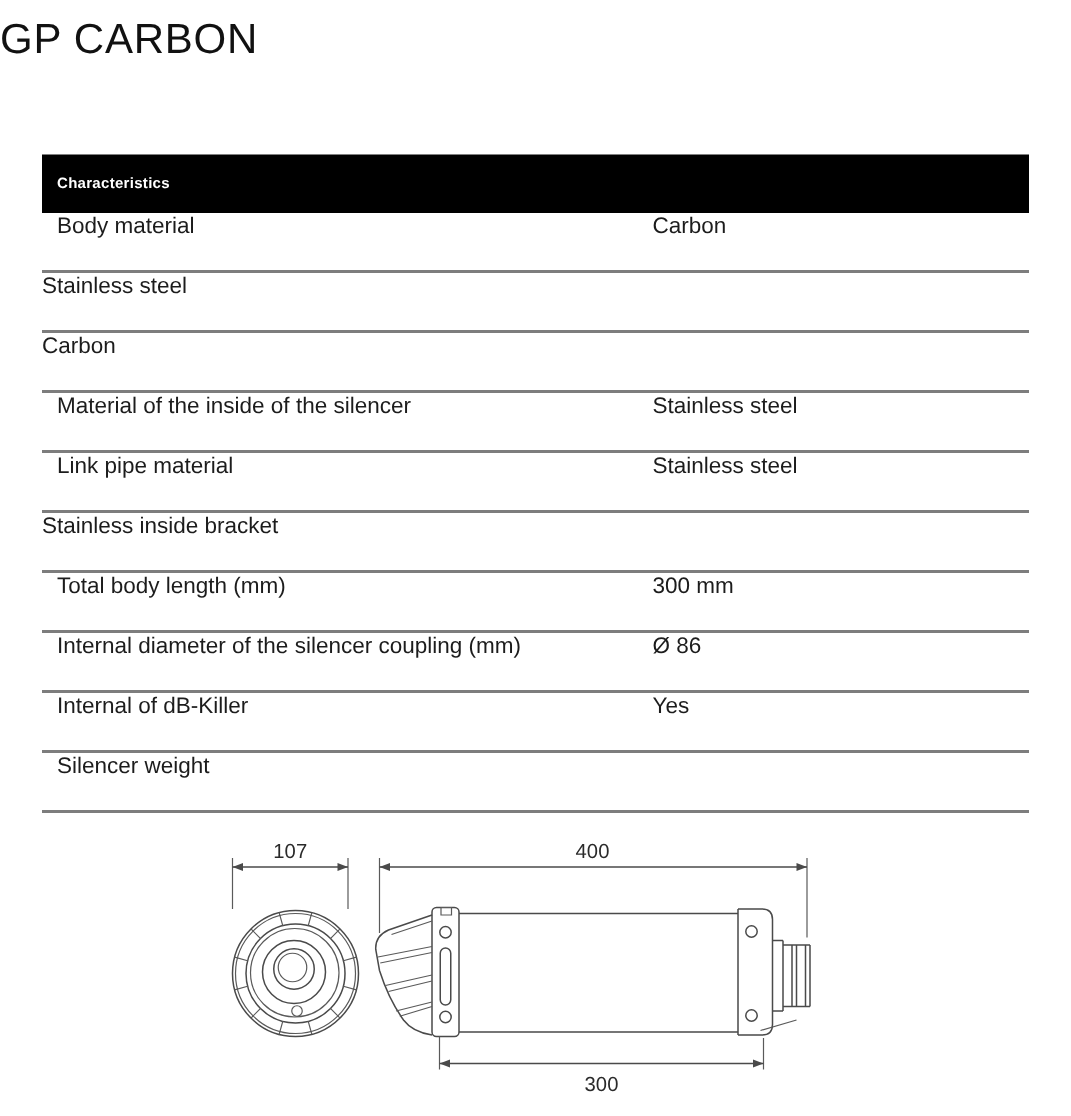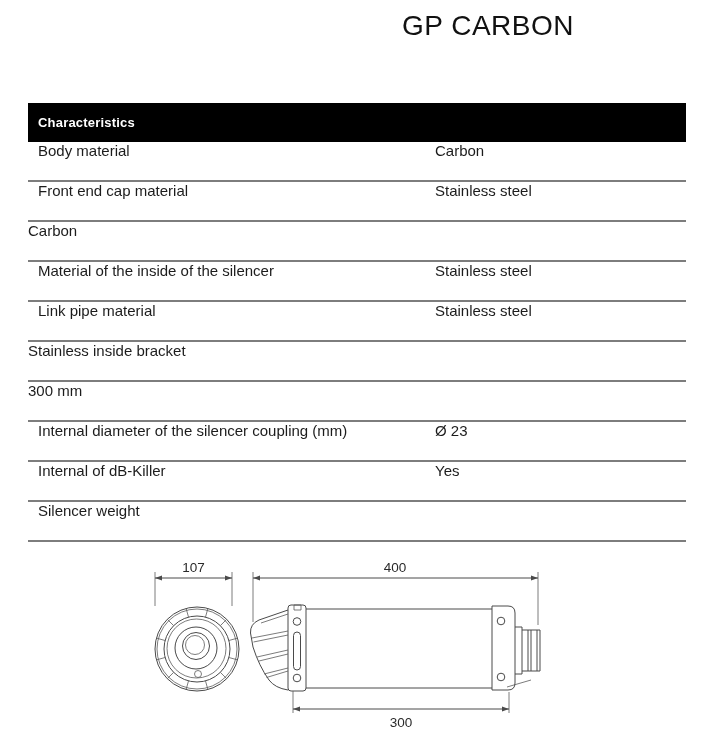--- a/index.html
+++ b/index.html
@@ -10,30 +10,30 @@
     --line:#4a4a4a;
   }
   *{margin:0;padding:0;box-sizing:border-box;}
   html,body{background:#ffffff;}
   body{
     width:714px;height:744px;position:relative;overflow:hidden;
     font-family:"Liberation Sans","DejaVu Sans",sans-serif;
   }
   .page-title{
     position:absolute;top:10px;left:0;width:574px;
-    text-align:right;font-size:28px;font-weight:400;
+    text-align:left;font-size:28px;font-weight:400;
     color:#111;letter-spacing:0.5px;
   }
   .spec-table{
     position:absolute;left:28px;top:103px;width:658px;
   }
   .table-header{
     height:39px;background:var(--header_bg);color:var(--header_text);
     display:flex;align-items:center;padding-left:10px;
-    font-size:13px;font-weight:bold;letter-spacing:0.2px;
+    font-size:10px;font-weight:bold;letter-spacing:0.2px;
   }
   .spec-row{
     height:40px;display:flex;align-items:flex-start;
     border-bottom:2px solid var(--separator);
     font-size:15px;color:var(--row_text);
   }
   .spec-row .label{width:407px;padding-left:10px;}
   .spec-row .value{flex:1;}
   .drawing{
     position:absolute;left:130px;top:552px;width:470px;height:192px;
@@ -56,43 +56,43 @@
 
   <div class="spec-table">
     <div class="table-header">
       <span>Characteristics</span>
     </div>
     <div class="spec-row">
       <div class="label">Body material</div>
       <div class="value">Carbon</div>
     </div>
     <div class="spec-row">
-      <div class="label">Front end cap material</div>
       <div class="value">Stainless steel</div>
     </div>
     <div class="spec-row">
       <div class="value">Carbon</div>
     </div>
     <div class="spec-row">
       <div class="label">Material of the inside of the silencer</div>
       <div class="value">Stainless steel</div>
     </div>
     <div class="spec-row">
       <div class="label">Link pipe material</div>
       <div class="value">Stainless steel</div>
     </div>
     <div class="spec-row">
       <div class="value">Stainless inside bracket</div>
     </div>
     <div class="spec-row">
+      <div class="label">Total body length (mm)</div>
       <div class="value">300 mm</div>
     </div>
     <div class="spec-row">
       <div class="label">Internal diameter of the silencer coupling (mm)</div>
-      <div class="value">Ø 23</div>
+      <div class="value">Ø 86</div>
     </div>
     <div class="spec-row">
       <div class="label">Internal of dB-Killer</div>
       <div class="value">Yes</div>
     </div>
     <div class="spec-row">
       <div class="label">Silencer weight</div>
     </div>
   </div>
 

